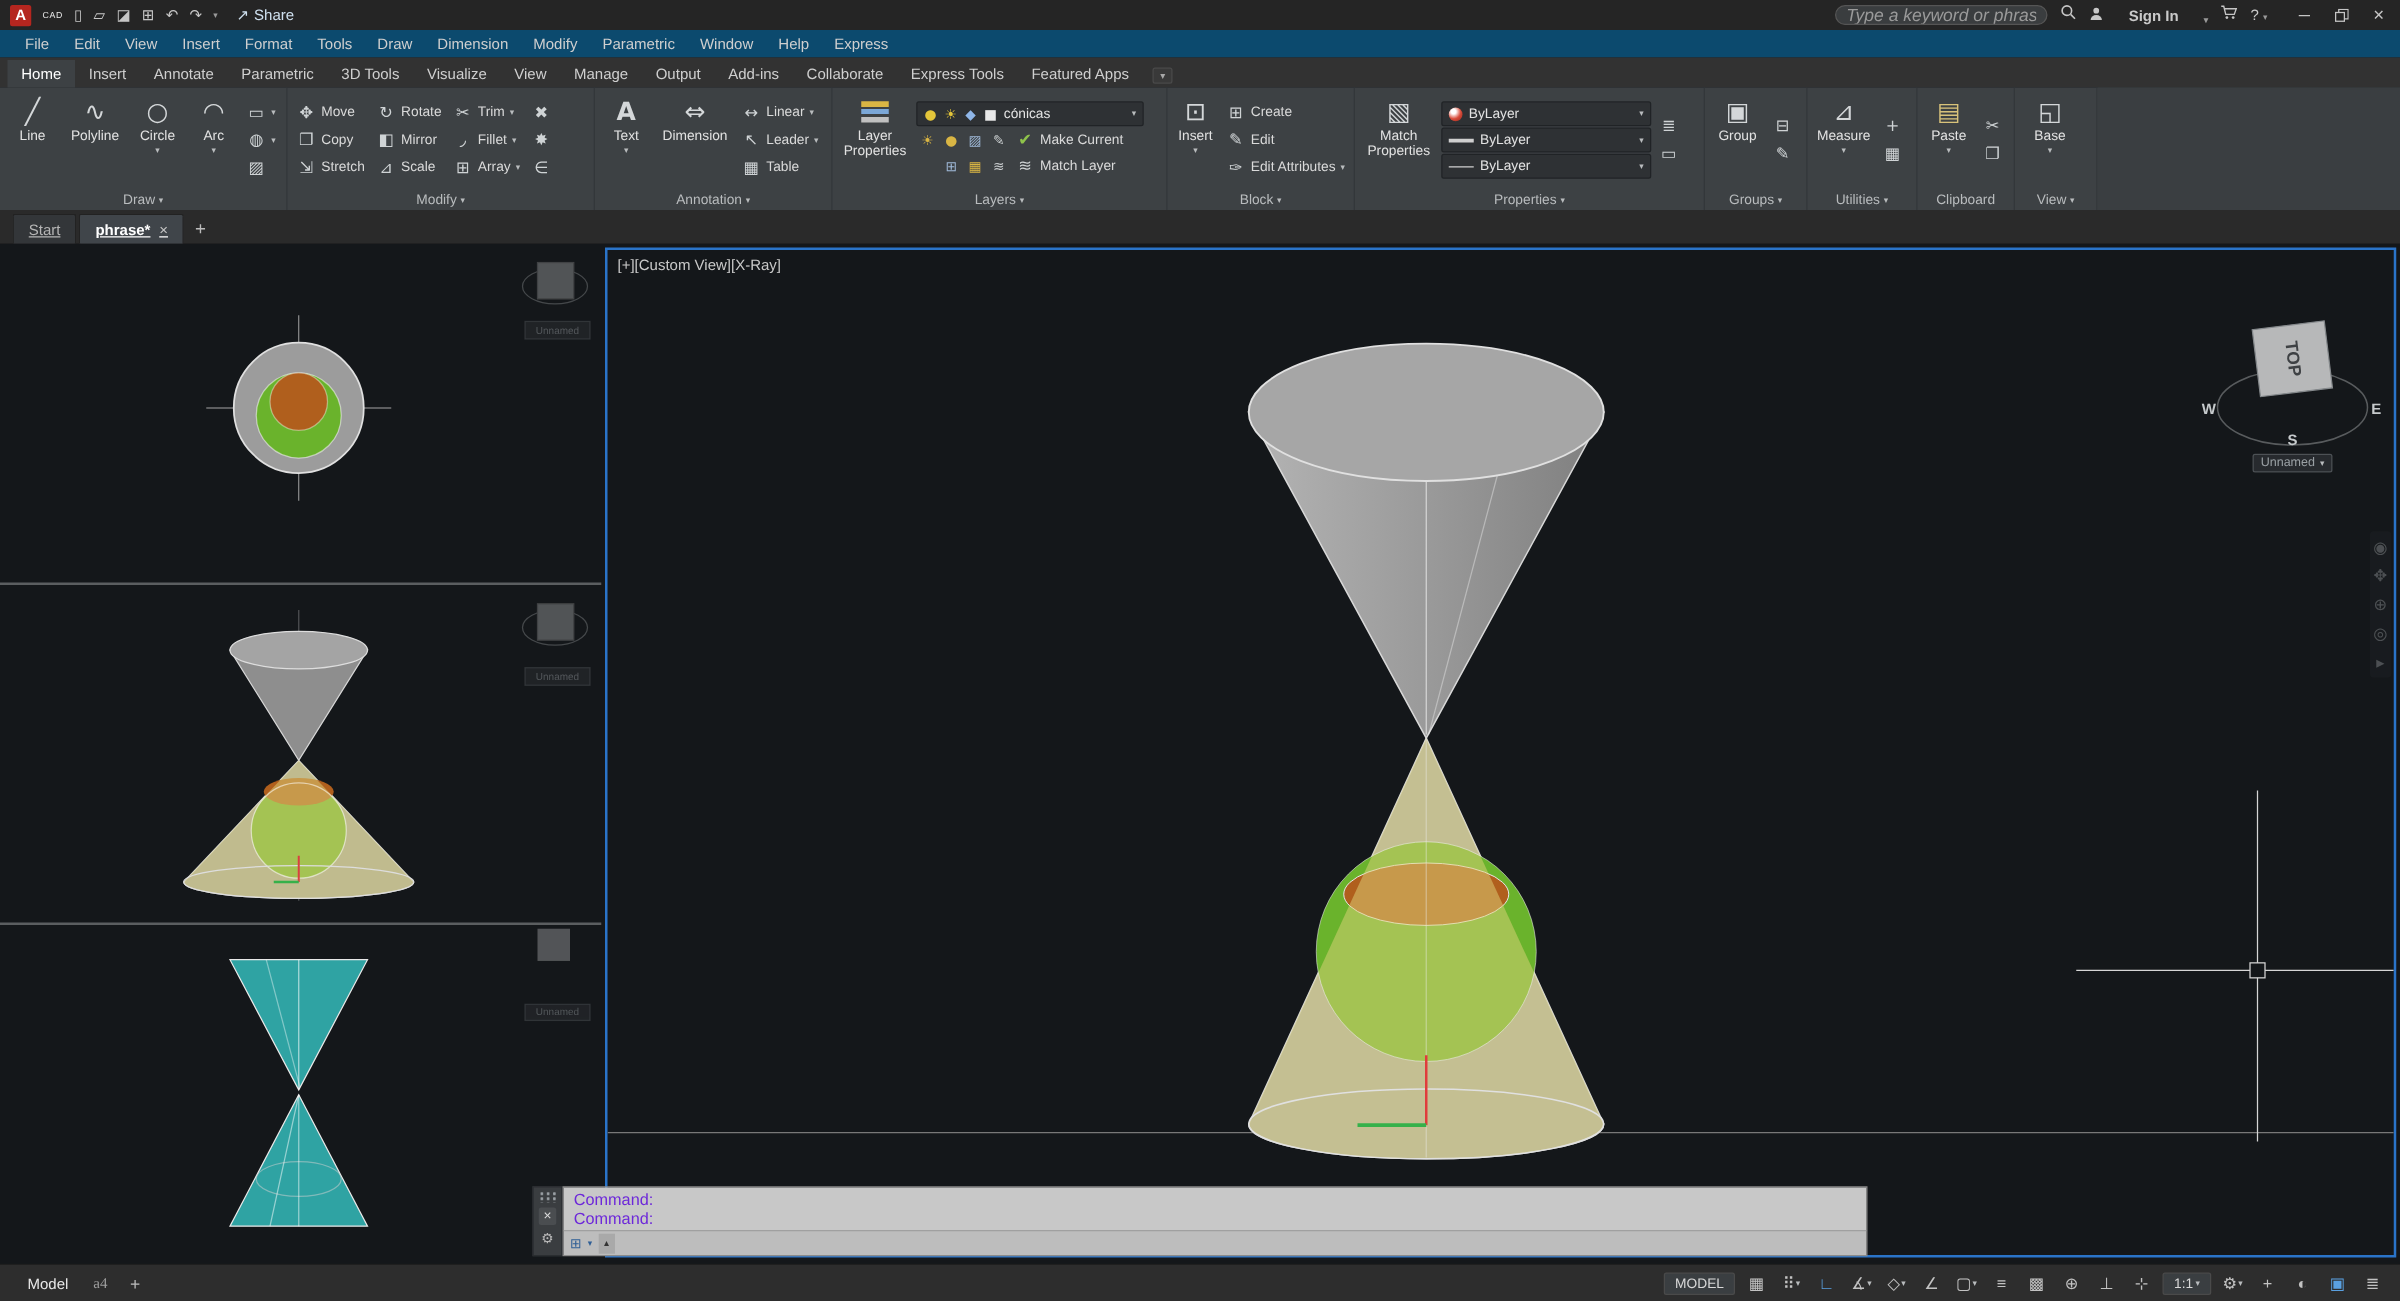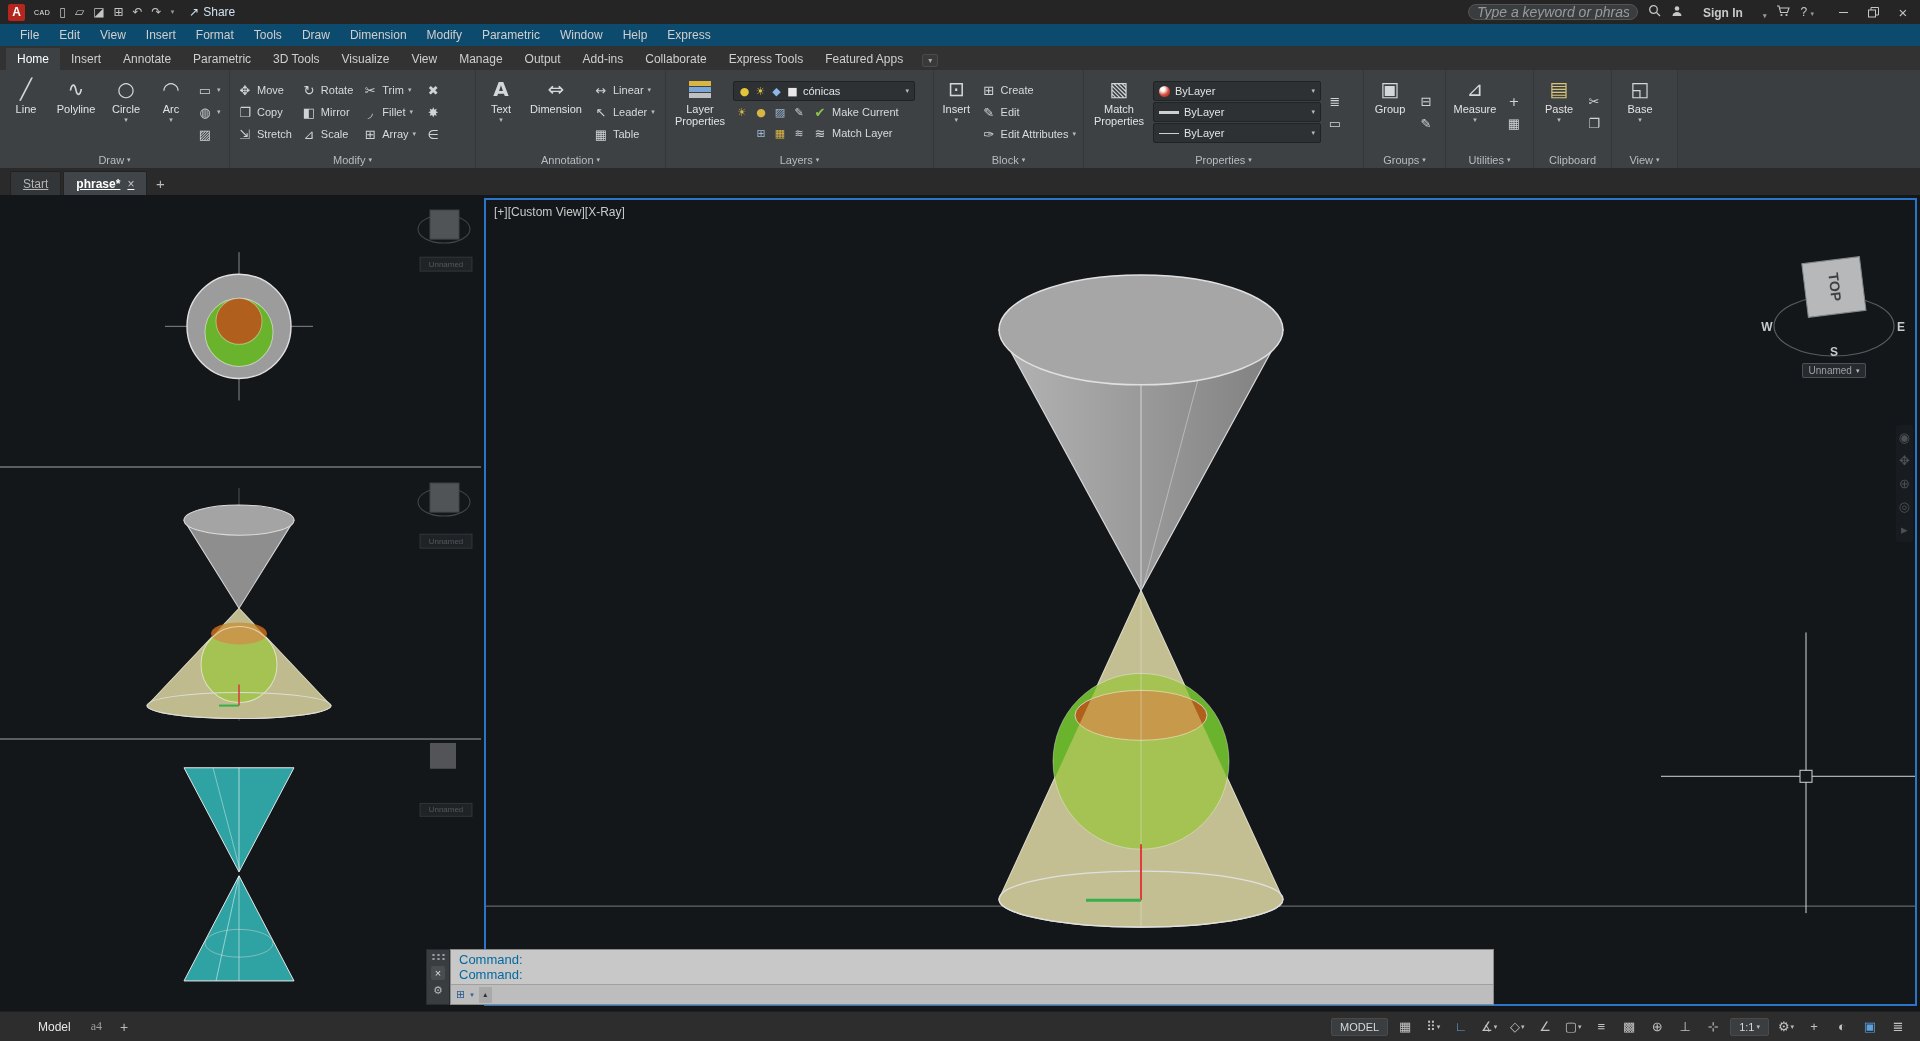--- a/index.html
+++ b/index.html
@@ -79,28 +79,28 @@
   .namedview{margin-top:3px;font-size:10px;color:#9aa0a4;background:rgba(130,135,140,.18);border:1px solid rgba(150,155,160,.35);padding:0 6px;height:15px;display:flex;align-items:center;gap:4px;border-radius:2px;}
   .navghost{position:absolute;right:2px;top:225px;display:flex;flex-direction:column;gap:8px;opacity:.3;color:#cdd2d6;font-size:13px;text-align:center;background:rgba(80,85,90,.25);padding:5px 3px;border-radius:3px;z-index:3;font-family:"DejaVu Sans",sans-serif;}
 
   
   .cmdwin{position:absolute;left:426px;top:754px;width:1068px;height:56px;display:flex;z-index:10;}
   .cmdgrip{width:24px;background:#3a3d40;border:1px solid #2a2d30;display:flex;flex-direction:column;align-items:center;padding:3px 0;gap:4px;}
   .gripdots{width:14px;height:9px;background-image:radial-gradient(circle,#9aa0a5 1px,transparent 1.3px);background-size:5px 4px;}
   .cmdclose{width:14px;height:14px;background:#4a4d50;color:#ddd;font-size:11px;display:flex;align-items:center;justify-content:center;border-radius:2px;}
   .cmdwrench{font-size:11px;color:#b8b8b8;font-family:"DejaVu Sans",sans-serif;}
   .cmdbody{flex:1;display:flex;flex-direction:column;border:1px solid #8a8a8a;}
-  .cmdhist{flex:1;background:#c8c8c8;color:#0369a1;font-family:"DejaVu Sans Mono",monospace;font-size:13px;padding:1px 8px;display:flex;flex-direction:column;justify-content:space-evenly;}
+  .cmdhist{flex:1;background:#c8c8c8;color:#6d28d9;font-family:"DejaVu Sans Mono",monospace;font-size:13px;padding:1px 8px;display:flex;flex-direction:column;justify-content:space-evenly;}
   .cmdinput{height:20px;background:#bdbdbd;border-top:1px solid #a0a0a0;display:flex;align-items:center;padding:0 5px;gap:5px;font-family:"DejaVu Sans Mono",monospace;font-size:13px;}
   .cmdicon{color:#2f5f96;font-size:11px;font-family:"DejaVu Sans",sans-serif;}
   .cmdph{color:#555;font-style:italic;flex:1;}
   .cmdscroll{width:13px;height:16px;background:#a9a9a9;color:#333;font-size:8px;display:flex;align-items:center;justify-content:center;font-family:"DejaVu Sans",sans-serif;}
 
   
-  .sb{flex:0 0 30px;background:#2d2d2d;border-top:1px solid #1f1f1f;display:flex;align-items:center;justify-content:space-between;padding-left:16px;}
+  .sb{flex:0 0 30px;background:#2d2d2d;border-top:1px solid #1f1f1f;display:flex;align-items:center;justify-content:space-between;}
   .sb-left{display:flex;align-items:center;padding-left:14px;gap:4px;}
   .sbtab{font-size:12px;color:#e8e8e8;padding:0 8px;}
   .sbtab.dim{color:#9f9f9f;font-family:Liberation Serif, serif;}
   .sbadd{font-size:14px;color:#bbb;padding:0 6px;}
   .sb-right{display:flex;align-items:center;padding-right:8px;}
   .sbtn{font-size:11px;color:#d8d8d8;border:1px solid #4a4a4a;background:#3a3e41;border-radius:2px;padding:2px 8px;margin:0 3px;display:flex;align-items:center;gap:2px;}
   .sico{width:26px;height:22px;margin:0 1px;display:flex;align-items:center;justify-content:center;font-size:13px;color:#c2c2c2;border-radius:2px;font-family:"DejaVu Sans",sans-serif;}
   .sico.on{color:#5aa0e0;}
   .sico .caret{margin-left:1px;}
 </style>

